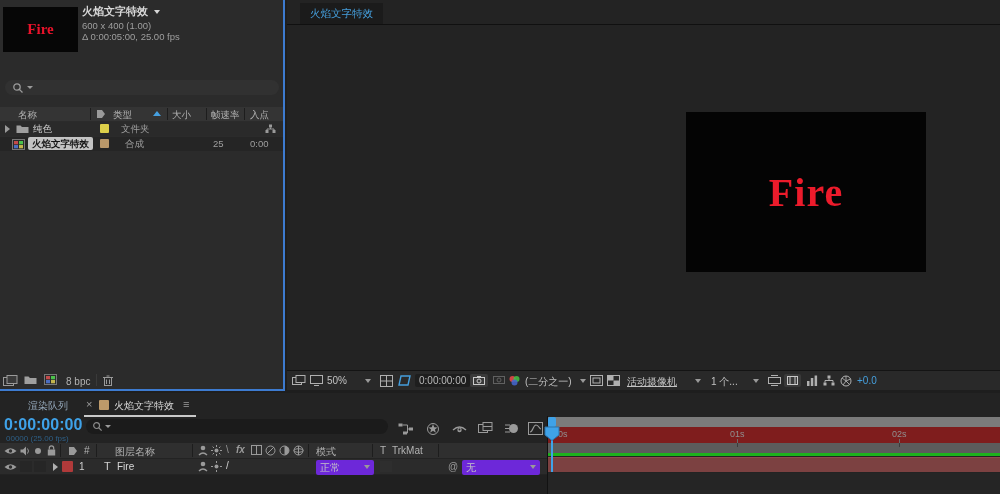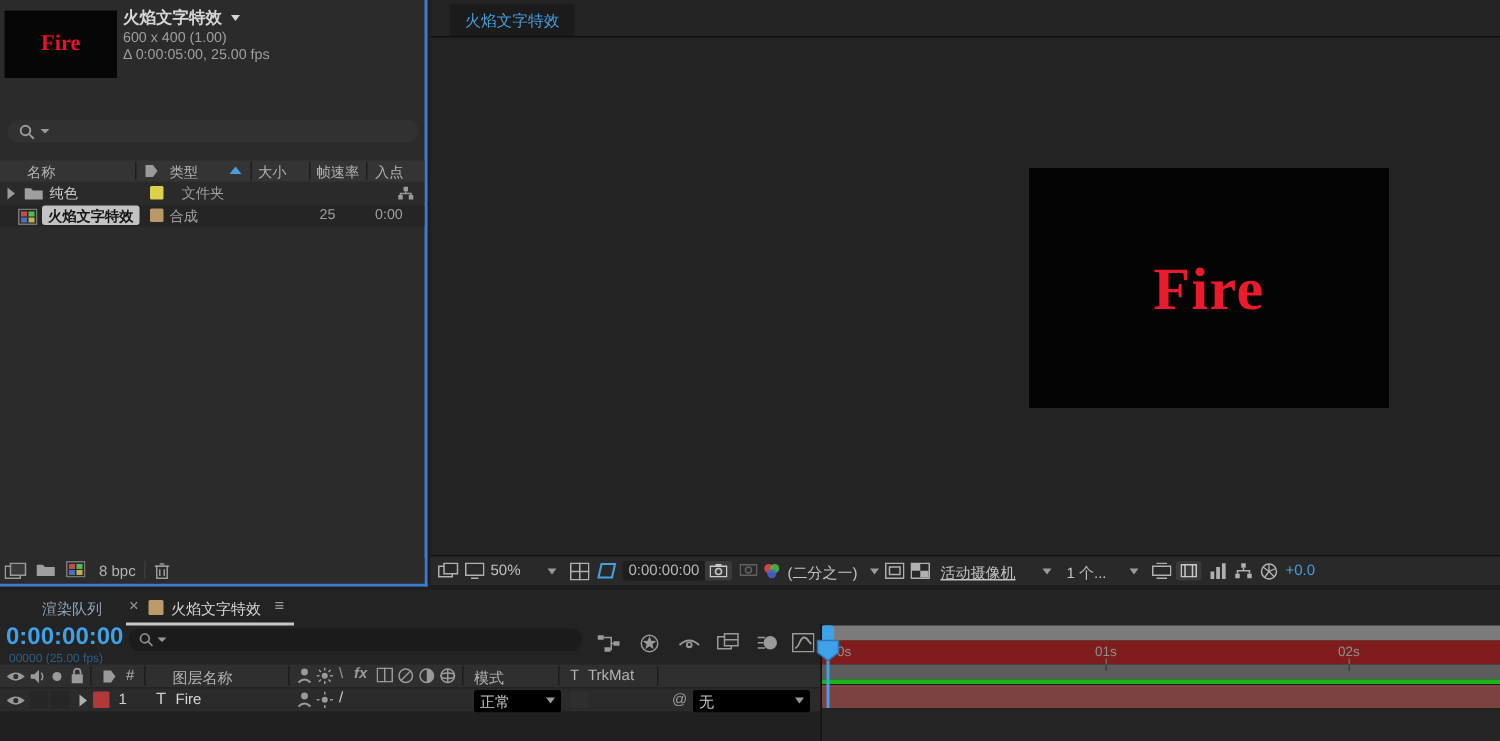--- a/index.html
+++ b/index.html
@@ -59,21 +59,21 @@
   #tl-ruler{left:548px;top:34px;width:452px;height:16px;background:#7f1d1d;color:#909090;font-size:9px;}
   #tl-header{left:0;top:50px;width:547px;height:15px;background:#2f2f2f;color:#b3b3b3;}
   #tl-workarea{left:548px;top:50px;width:452px;height:10px;background:#5c5c5c;}
   #tl-cache{left:548px;top:60px;width:452px;height:3px;background:#1db31d;}
   #tl-layerbar{left:548px;top:64px;width:452px;height:15px;background:#7c4141;border-top:1px solid #8d4d4d;}
   #tl-layer{left:0;top:66px;width:547px;height:15px;background:#2b2b2b;color:#c9c9c9;}
   #tl-bottom-l{left:0;top:82px;width:547px;height:19px;background:#202020;}
   #tl-bottom-r{left:548px;top:80px;width:452px;height:21px;background:#252525;}
   #tl-vdiv{left:547px;top:23px;width:1px;height:78px;background:#121212;}
   #playhead-line{left:551px;top:24px;width:2px;height:55px;background:#3fa2e8;}
-  .ddbox{position:absolute;height:15px;background:#000000;border-radius:2px;
+  .ddbox{position:absolute;height:15px;background:#6d28d9;border-radius:2px;
     color:#c6c6c6;padding:1px 4px 0;top:1px;}
   .ddbox .caret{position:absolute;right:4px;top:5px;}
   .swicon{position:absolute;top:2px;color:#9a9a9a;}
   .tick{position:absolute;top:12px;width:1px;height:4px;background:#6a6a6a;}
   .wtick{position:absolute;top:0;width:1px;height:4px;background:#3c3c3c;}
 </style>
 </head>
 <body>
 
 <div id="stage">
@@ -132,21 +132,21 @@
     <div class="abs prow" style="top:137px;background:#252525;">
       <svg class="abs" style="left:12px;top:2px;" width="13" height="11" viewBox="0 0 13 11">
         <rect x="0.5" y="0.5" width="12" height="10" fill="#2a2a2a" stroke="#777" stroke-width="1"></rect>
         <rect x="2" y="2" width="4" height="3.3" fill="#c24b4b"></rect>
           <rect x="7" y="2" width="4" height="3.3" fill="#4bc24b"></rect>
         <rect x="2" y="6" width="4" height="3.3" fill="#4b6ec2"></rect>
           <rect x="7" y="6" width="4" height="3.3" fill="#c2b44b"></rect>
       </svg>
       <span id="row2-chip" class="txt">火焰文字特效</span>
       <span class="lblsq" style="left:100px;background:#b9986a;"></span>
-      <span class="abs txt" style="left:113px;top:1px;color:#9f9f9f;text-align:center;">合成</span>
+      <span class="abs txt" style="left:125px;top:1px;color:#9f9f9f;text-align:center;">合成</span>
       <span class="abs txt" style="left:213px;top:1px;color:#9f9f9f;">25</span>
       <span class="abs txt" style="left:250px;top:1px;color:#9f9f9f;">0:00</span>
     </div>
 
     <div id="proj-footer" class="abs">
       <svg class="abs" style="left:3px;top:3px;" width="15" height="11" viewBox="0 0 15 11">
         <rect x="0.5" y="2.5" width="10" height="8" fill="none" stroke="#9a9a9a"></rect>
           <rect x="4" y="0.5" width="10" height="8" fill="#3a3a3a" stroke="#9a9a9a"></rect>
       </svg>
       <svg class="abs" style="left:24px;top:3px;" width="13" height="10" viewBox="0 0 13 10">

